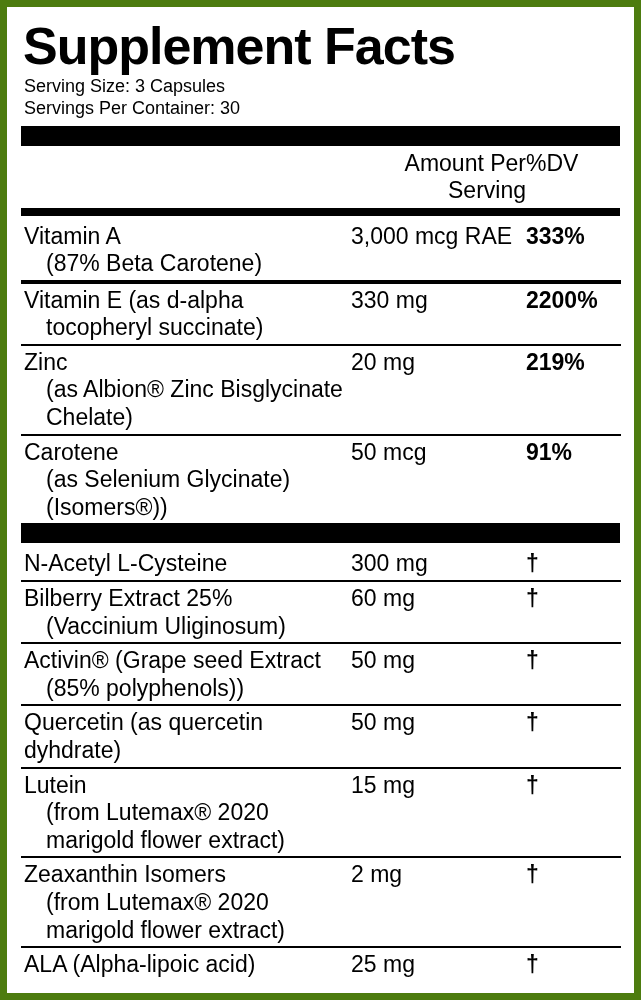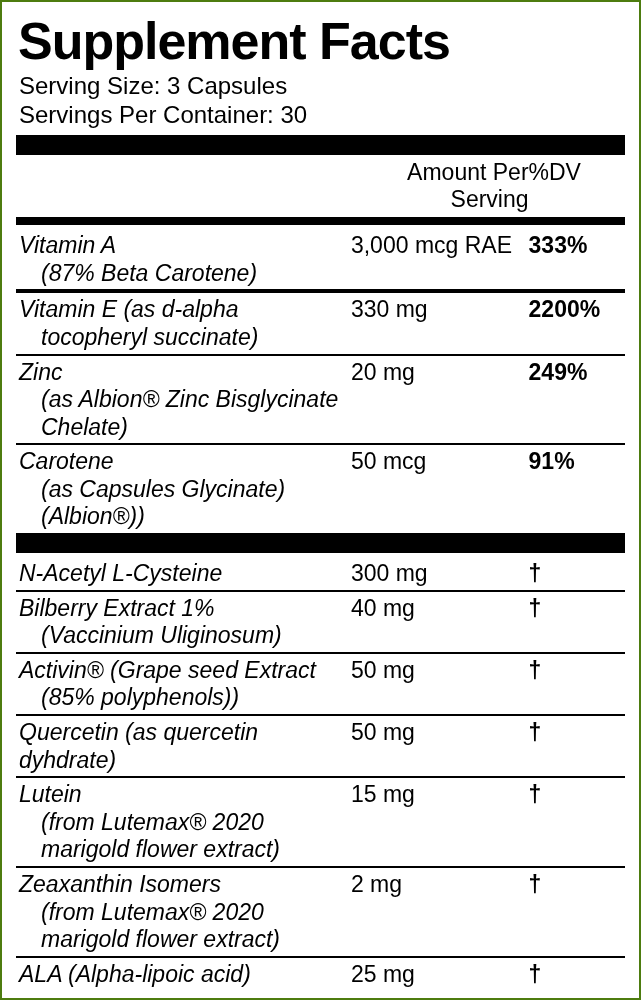--- a/index.html
+++ b/index.html
@@ -11,34 +11,34 @@
     width: 641px;
     height: 1000px;
     font-family: "Liberation Sans", sans-serif;
     color: #000000;
     -webkit-font-smoothing: antialiased;
   }
   .panel {
     box-sizing: border-box;
     width: 641px;
     height: 1000px;
-    border: 2px solid #4d7c0f;
+    border: 7px solid #4d7c0f;
     padding: 10px 14px 8px 14px;
     position: relative;
   }
   .title {
     font-size: 52px;
     font-weight: bold;
     letter-spacing: -1px;
     line-height: 1.05;
     margin: 2px 0 2px 2px;
     white-space: nowrap;
   }
   .serving-line {
-    font-size: 24px;
+    font-size: 18px;
     line-height: 1.22;
     margin-left: 3px;
   }
   .rule-thick {
     height: 20px;
     background: #000;
     margin-top: 6px;
   }
   .rule-thick-2 {
     height: 20px;
@@ -69,21 +69,21 @@
   .hdr-amount {
     text-align: right;
     padding-right: 6px !important;
   }
   .hdr-dv {
   }
   .row td {
     padding: 3px 0 2px 0 !important;
     line-height: 1.2;
   }
-  .row .col-name { padding-left: 3px !important; font-style: italic; }
+  .row .col-name { padding-left: 3px !important; }
   .sub {
     display: block;
     padding-left: 22px;
     line-height: 1.2;
   }
   .sep {
     height: 2px;
     background: #000;
     width: 100%;
   }
@@ -163,32 +163,32 @@
             <div class="sep"></div>
           </td>
         </tr>
 
       <tr class="row">
         <td class="col-name">
           <span>Zinc</span>
           <span class="sub">(as Albion® Zinc Bisglycinate Chelate)</span>
         </td>
         <td class="col-amount">20 mg</td>
-        <td class="col-dv">249%</td>
+        <td class="col-dv">219%</td>
       </tr>
       <tr>
           <td colspan="3" class="sep-wrap">
             <div class="sep"></div>
           </td>
         </tr>
 
       <tr class="row">
         <td class="col-name">
           <span>Carotene</span>
-          <span class="sub">(as Capsules Glycinate) (Albion®))</span>
+          <span class="sub">(as Selenium Glycinate) (Isomers®))</span>
         </td>
         <td class="col-amount">50 mcg</td>
         <td class="col-dv">91%</td>
       </tr>
     </tbody>
   </table>
 
   <div class="rule-thick-2"></div>
   <div class="spacer-4"></div>
 
@@ -207,24 +207,24 @@
         <td class="col-dv dagger">†</td>
       </tr>
       <tr>
           <td colspan="3" class="sep-wrap">
             <div class="sep"></div>
           </td>
         </tr>
 
       <tr class="row">
         <td class="col-name">
-          <span>Bilberry Extract 1%</span>
+          <span>Bilberry Extract 25%</span>
           <span class="sub">(Vaccinium Uliginosum)</span>
         </td>
-        <td class="col-amount">40 mg</td>
+        <td class="col-amount">60 mg</td>
         <td class="col-dv dagger">†</td>
       </tr>
       <tr>
           <td colspan="3" class="sep-wrap">
             <div class="sep"></div>
           </td>
         </tr>
 
       <tr class="row">
         <td class="col-name">

